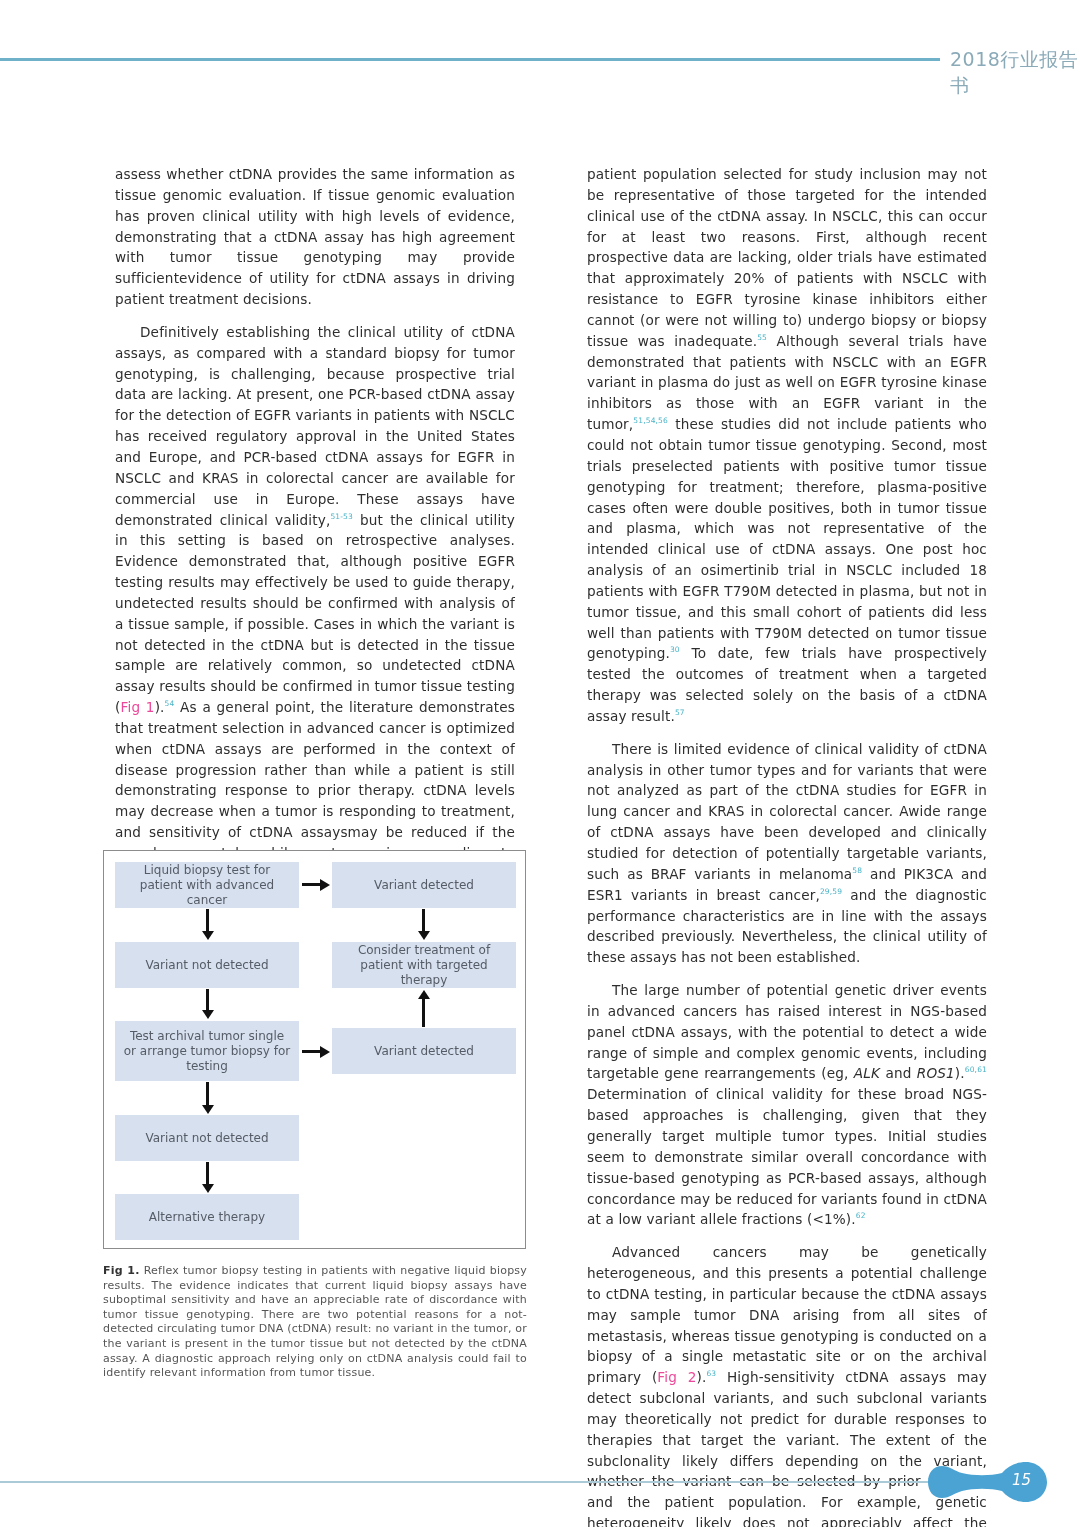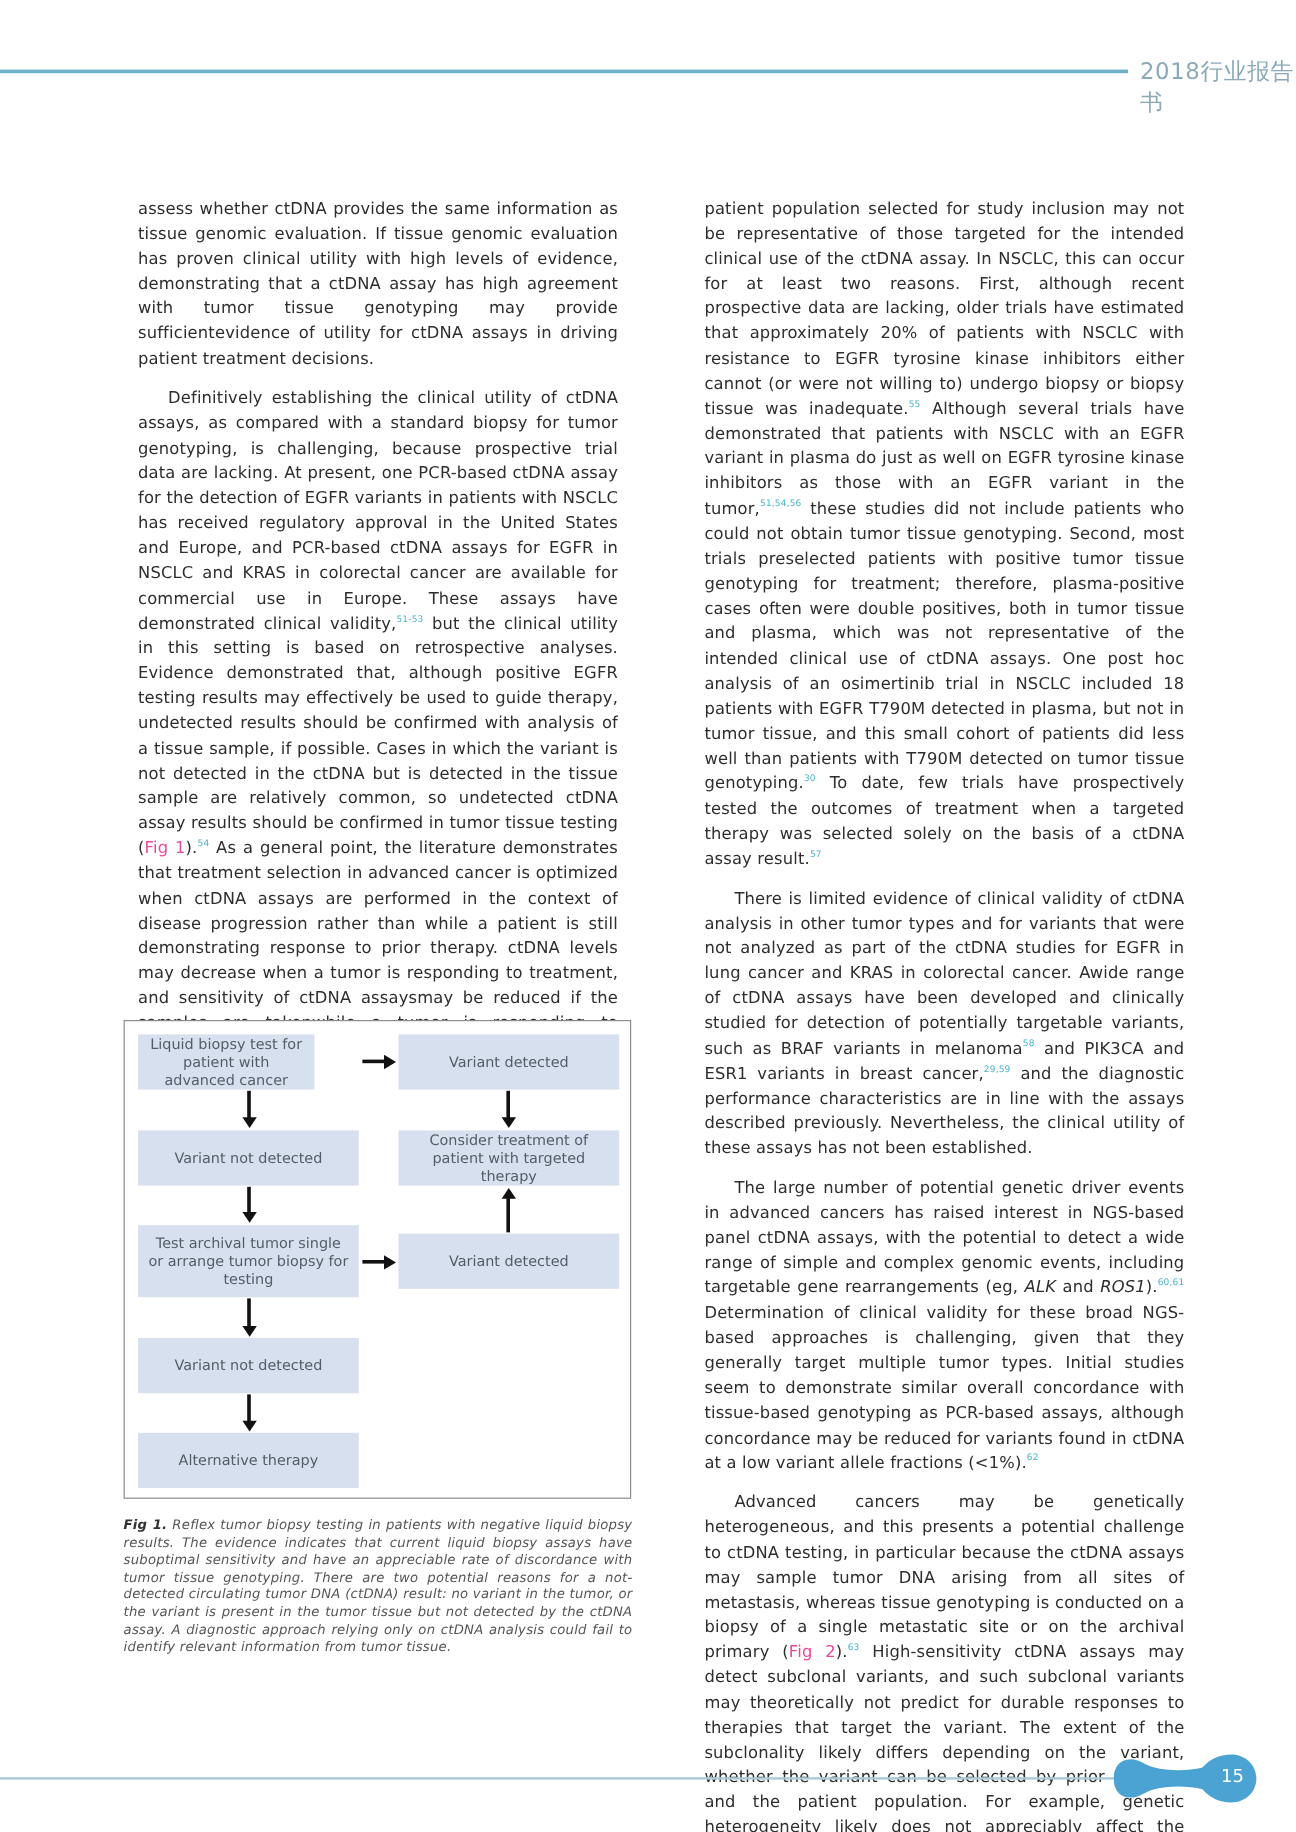--- a/index.html
+++ b/index.html
@@ -25,47 +25,47 @@
   .fc-node { position: absolute; background: #d7e0ef; color: #555c66; font-size: 12px; line-height: 15px;
              display: flex; align-items: center; justify-content: center; text-align: center; padding: 0 8px; box-sizing: border-box; }
   .arrow-v, .arrow-h { position: absolute; background: #111; }
   .arrow-v { width: 2.5px; }
   .arrow-h { height: 2.5px; }
   .head-down { position: absolute; width: 0; height: 0; border-left: 6px solid transparent; border-right: 6px solid transparent; border-top: 9px solid #111; }
   .head-up { position: absolute; width: 0; height: 0; border-left: 6px solid transparent; border-right: 6px solid transparent; border-bottom: 9px solid #111; }
   .head-right { position: absolute; width: 0; height: 0; border-top: 6px solid transparent; border-bottom: 6px solid transparent; border-left: 10px solid #111; }
 
   .caption { position: absolute; left: 103px; top: 1264px; width: 424px; font-size: 11px; line-height: 14.6px;
-             text-align: justify; color: #555; letter-spacing: 0.2px; font-style: italic; }
+             text-align: justify; color: #555; letter-spacing: 0.2px; }
   .caption b { color: #333; font-weight: bold; }
 
   .footer-rule { position: absolute; left: 0; top: 1481px; width: 935px; height: 2px; background: #a9cad6; }
   .page-badge { position: absolute; left: 928px; top: 1459px; }
-  .page-num { position: absolute; left: 1012px; top: 1471px; width: 30px; text-align: center; font-size: 15px; color: #ffffff; }
+  .page-num { position: absolute; left: 1012px; top: 1471px; width: 30px; font-size: 15px; color: #ffffff; font-style: italic; }
 </style>
 </head>
 <body>
 
 <div class="header-rule"></div>
 <div class="header-title">2018行业报告书</div>
 
 <div class="col col-left">
     <p class="noindent"><span>assess whether ctDNA provides the same information as tissue genomic evaluation. If tissue genomic evaluation has proven clinical utility with high levels of evidence, demonstrating that a ctDNA assay has high agreement with tumor tissue genotyping may provide sufficientevidence of utility for ctDNA assays in driving patient treatment decisions.</span></p>
     <p class="indent"><span>Definitively establishing the clinical utility of ctDNA assays, as compared with a standard biopsy for tumor genotyping, is challenging, because prospective trial data are lacking. At present, one PCR-based ctDNA assay for the detection of EGFR variants in patients with NSCLC has received regulatory approval in the United States and Europe, and PCR-based ctDNA assays for EGFR in NSCLC and KRAS in colorectal cancer are available for commercial use in Europe. These assays have demonstrated clinical validity,</span><sup class="ref">51-53</sup><span> but the clinical utility in this setting is based on retrospective analyses. Evidence demonstrated that, although positive EGFR testing results may effectively be used to guide therapy, undetected results should be confirmed with analysis of a tissue sample, if possible. Cases in which the variant is not detected in the ctDNA but is detected in the tissue sample are relatively common, so undetected ctDNA assay results should be confirmed in tumor tissue testing (</span><a class="figlink">Fig 1</a><span>).</span><sup class="ref">54</sup><span> As a general point, the literature demonstrates that treatment selection in advanced cancer is optimized when ctDNA assays are performed in the context of disease progression rather than while a patient is still demonstrating response to prior therapy. ctDNA levels may decrease when a tumor is responding to treatment, and sensitivity of ctDNA assaysmay be reduced if the samples are takenwhile a tumor is responding to therapy.</span></p>
     <p class="indent"><span>The challenges of demonstrating clinical utility are illustrated in NSCLC. A major potential issue is that the</span></p>
   </div>
 <div class="col col-right">
     <p class="noindent"><span>patient population selected for study inclusion may not be representative of those targeted for the intended clinical use of the ctDNA assay. In NSCLC, this can occur for at least two reasons. First, although recent prospective data are lacking, older trials have estimated that approximately 20% of patients with NSCLC with resistance to EGFR tyrosine kinase inhibitors either cannot (or were not willing to) undergo biopsy or biopsy tissue was inadequate.</span><sup class="ref">55</sup><span> Although several trials have demonstrated that patients with NSCLC with an EGFR variant in plasma do just as well on EGFR tyrosine kinase inhibitors as those with an EGFR variant in the tumor,</span><sup class="ref">51,54,56</sup><span> these studies did not include patients who could not obtain tumor tissue genotyping. Second, most trials preselected patients with positive tumor tissue genotyping for treatment; therefore, plasma-positive cases often were double positives, both in tumor tissue and plasma, which was not representative of the intended clinical use of ctDNA assays. One post hoc analysis of an osimertinib trial in NSCLC included 18 patients with EGFR T790M detected in plasma, but not in tumor tissue, and this small cohort of patients did less well than patients with T790M detected on tumor tissue genotyping.</span><sup class="ref">30</sup><span> To date, few trials have prospectively tested the outcomes of treatment when a targeted therapy was selected solely on the basis of a ctDNA assay result.</span><sup class="ref">57</sup></p>
     <p class="indent"><span>There is limited evidence of clinical validity of ctDNA analysis in other tumor types and for variants that were not analyzed as part of the ctDNA studies for EGFR in lung cancer and KRAS in colorectal cancer. Awide range of ctDNA assays have been developed and clinically studied for detection of potentially targetable variants, such as BRAF variants in melanoma</span><sup class="ref">58</sup><span> and PIK3CA and ESR1 variants in breast cancer,</span><sup class="ref">29,59</sup><span> and the diagnostic performance characteristics are in line with the assays described previously. Nevertheless, the clinical utility of these assays has not been established.</span></p>
     <p class="indent"><span>The large number of potential genetic driver events in advanced cancers has raised interest in NGS-based panel ctDNA assays, with the potential to detect a wide range of simple and complex genomic events, including targetable gene rearrangements (eg, </span><i>ALK</i><span> and </span><i>ROS1</i><span>).</span><sup class="ref">60,61</sup><span> Determination of clinical validity for these broad NGS-based approaches is challenging, given that they generally target multiple tumor types. Initial studies seem to demonstrate similar overall concordance with tissue-based genotyping as PCR-based assays, although concordance may be reduced for variants found in ctDNA at a low variant allele fractions (&lt;1%).</span><sup class="ref">62</sup></p>
     <p class="indent"><span>Advanced cancers may be genetically heterogeneous, and this presents a potential challenge to ctDNA testing, in particular because the ctDNA assays may sample tumor DNA arising from all sites of metastasis, whereas tissue genotyping is conducted on a biopsy of a single metastatic site or on the archival primary (</span><a class="figlink">Fig 2</a><span>).</span><sup class="ref">63</sup><span> High-sensitivity ctDNA assays may detect subclonal variants, and such subclonal variants may theoretically not predict for durable responses to therapies that target the variant. The extent of the subclonality likely differs depending on the variant, whether the variant can be selected by prior therapy, and the patient population. For example, genetic heterogeneity likely does not appreciably affect the utility of ctDNA testing for EGFR-activating variants in therapy-naïve advanced lung cancer, because the variants</span></p>
   </div>
 
 <div class="figure-box">
-  <div class="fc-node" style="left:11px;top:11px;width:147px;height:46px;">Liquid biopsy test for patient with advanced cancer</div>
+  <div class="fc-node" style="left:11px;top:11px;width:184px;height:46px;">Liquid biopsy test for patient with advanced cancer</div>
   <div class="fc-node" style="left:228px;top:11px;width:184px;height:46px;">Variant detected</div>
   <div class="fc-node" style="left:11px;top:91px;width:184px;height:46px;">Variant not detected</div>
   <div class="fc-node" style="left:228px;top:91px;width:184px;height:46px;">Consider treatment of patient with targeted therapy</div>
   <div class="fc-node" style="left:11px;top:170px;width:184px;height:60px;">Test archival tumor single or arrange tumor biopsy for testing</div>
   <div class="fc-node" style="left:228px;top:177px;width:184px;height:46px;">Variant detected</div>
   <div class="fc-node" style="left:11px;top:264px;width:184px;height:46px;">Variant not detected</div>
   <div class="fc-node" style="left:11px;top:343px;width:184px;height:46px;">Alternative therapy</div>
 
   <div>
     <div class="arrow-h" style="left:198px;top:32px;width:20px;"></div>

